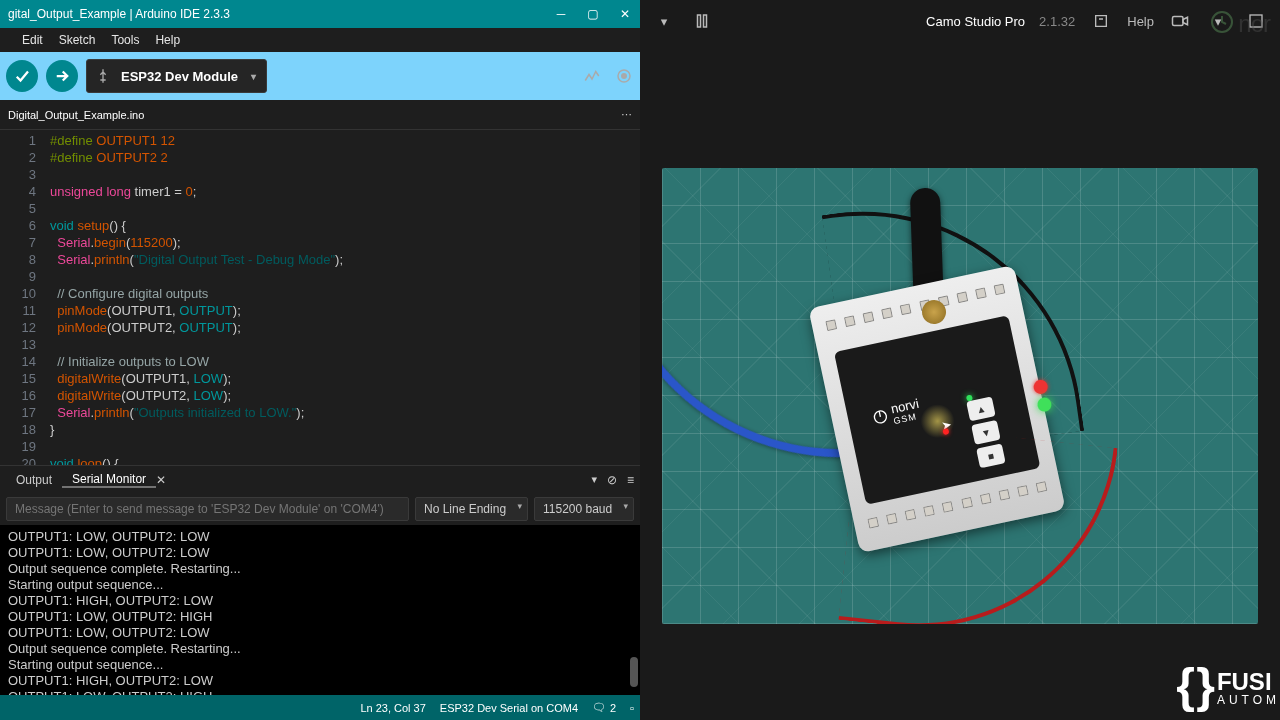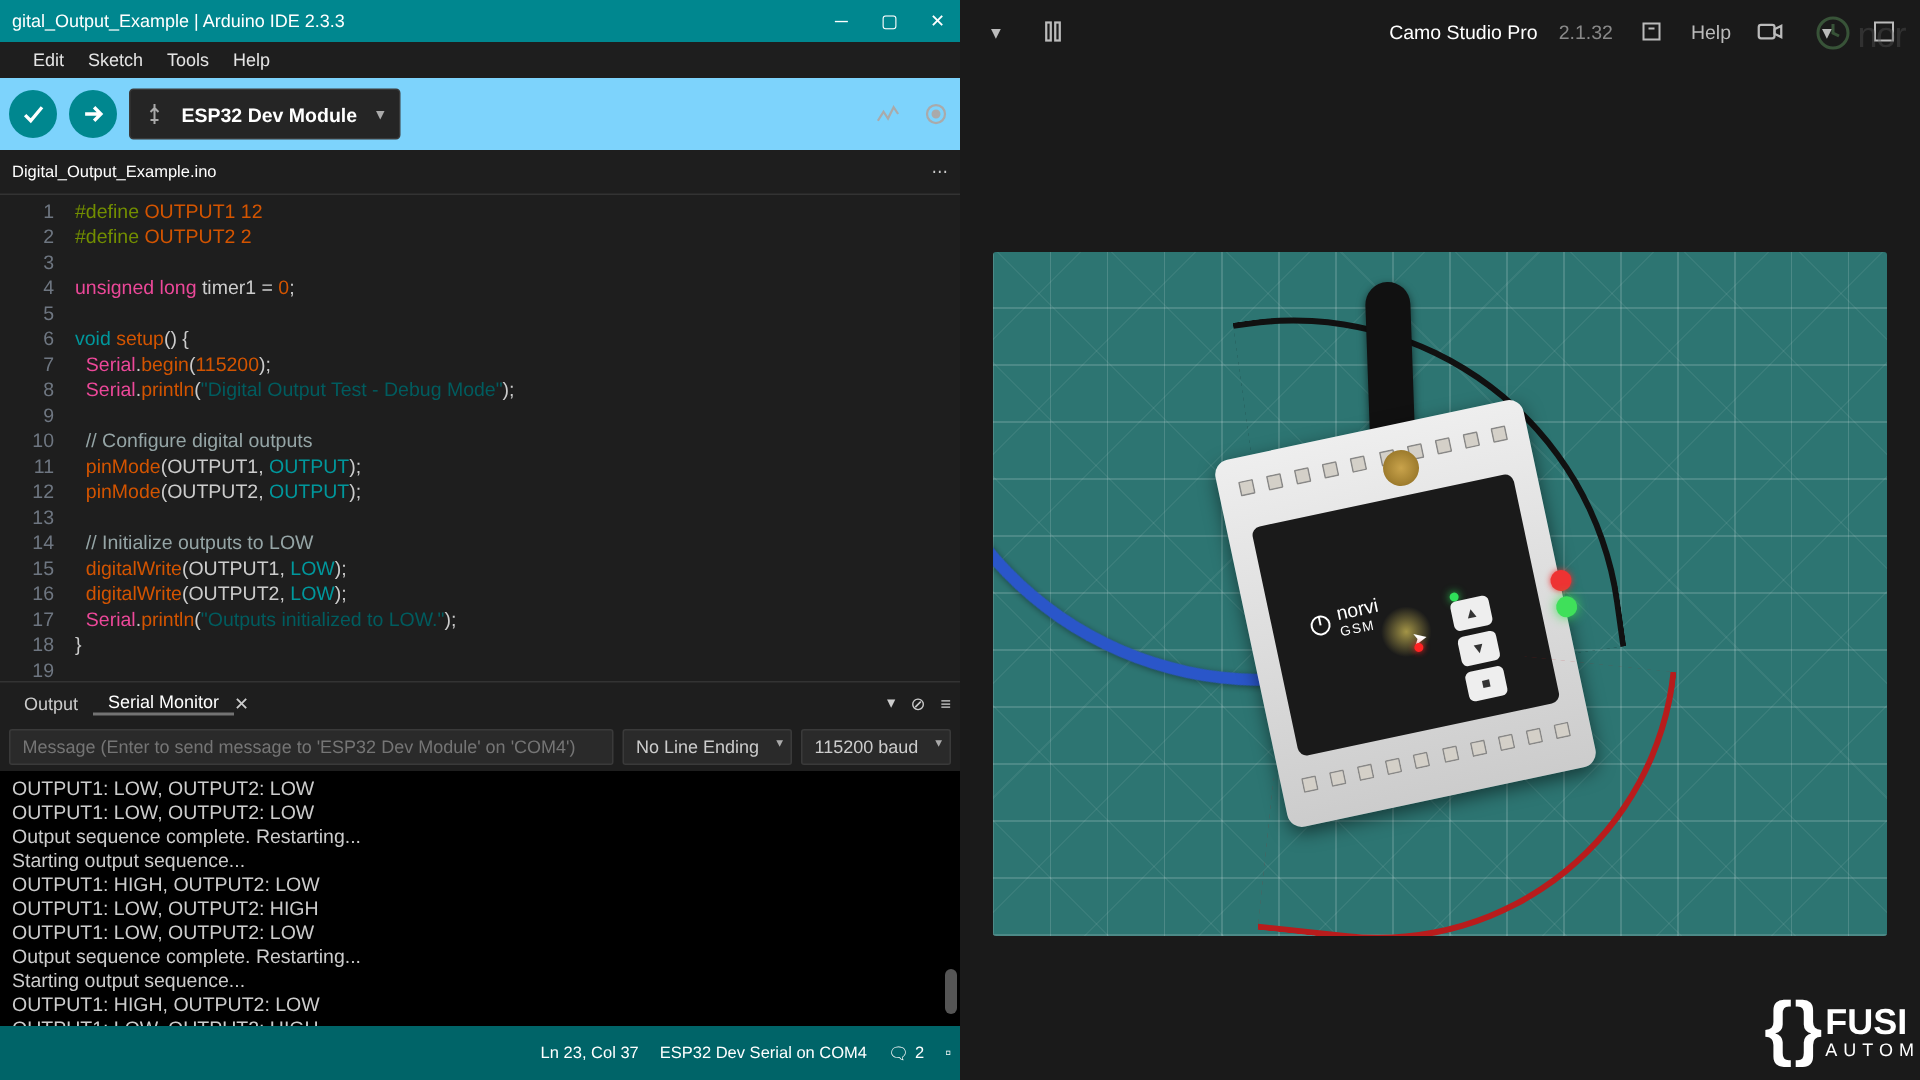--- a/index.html
+++ b/index.html
@@ -42,21 +42,21 @@
 
 .serial-input-row { height: 32px; background: #1e1e1e; display: flex; align-items: center; gap: 6px; padding: 0 6px; }
 .serial-input { flex: 1; background: #2a2a2a; border: 1px solid #3a3a3a; height: 24px; padding: 0 8px; color: #888; font-size: 12px; border-radius: 2px; }
 .serial-select { background: #2a2a2a; border: 1px solid #3a3a3a; height: 24px; color: #ccc; font-size: 12px; padding: 0 20px 0 8px; border-radius: 2px; appearance: none; cursor: pointer; position: relative; }
 .sel-wrap { position: relative; }
 .sel-wrap::after { content: '▾'; position: absolute; right: 6px; top: 4px; font-size: 9px; color: #aaa; pointer-events: none; }
 
 .console { flex: 0 0 170px; background: #000; font-family: 'Consolas', monospace; font-size: 13px; line-height: 16px; color: #ccc; padding: 4px 8px; overflow: hidden; position: relative; }
 .scrollthumb { position: absolute; right: 2px; bottom: 8px; width: 8px; height: 30px; background: #555; border-radius: 4px; }
 
-.statusbar { height: 36px; background: #006468; color: #fff; display: flex; align-items: center; font-size: 11px; padding: 0 6px; gap: 14px; }
+.statusbar { height: 25px; background: #006468; color: #fff; display: flex; align-items: center; font-size: 11px; padding: 0 6px; gap: 14px; }
 .statusbar .sbr { margin-left: auto; display: flex; gap: 14px; align-items: center; }
 
 
 .camo { width: 640px; height: 720px; background: #1a1a1a; display: flex; flex-direction: column; position: relative; }
 .camo-top { height: 42px; background: #1a1a1a; display: flex; align-items: center; padding: 0 12px; gap: 14px; color: #bbb; font-size: 13px; }
 .camo-top .spacer { flex: 1; }
 .camo-btn { width: 24px; height: 24px; display: flex; align-items: center; justify-content: center; cursor: pointer; }
 .camo-title { color: #fff; }
 .camo-ver { color: #888; }
 .camo-logo { position: absolute; right: 10px; top: 10px; color: #555; font-size: 24px; letter-spacing: -1px; display: flex; align-items: flex-start; gap: 4px; opacity: 0.4; }

